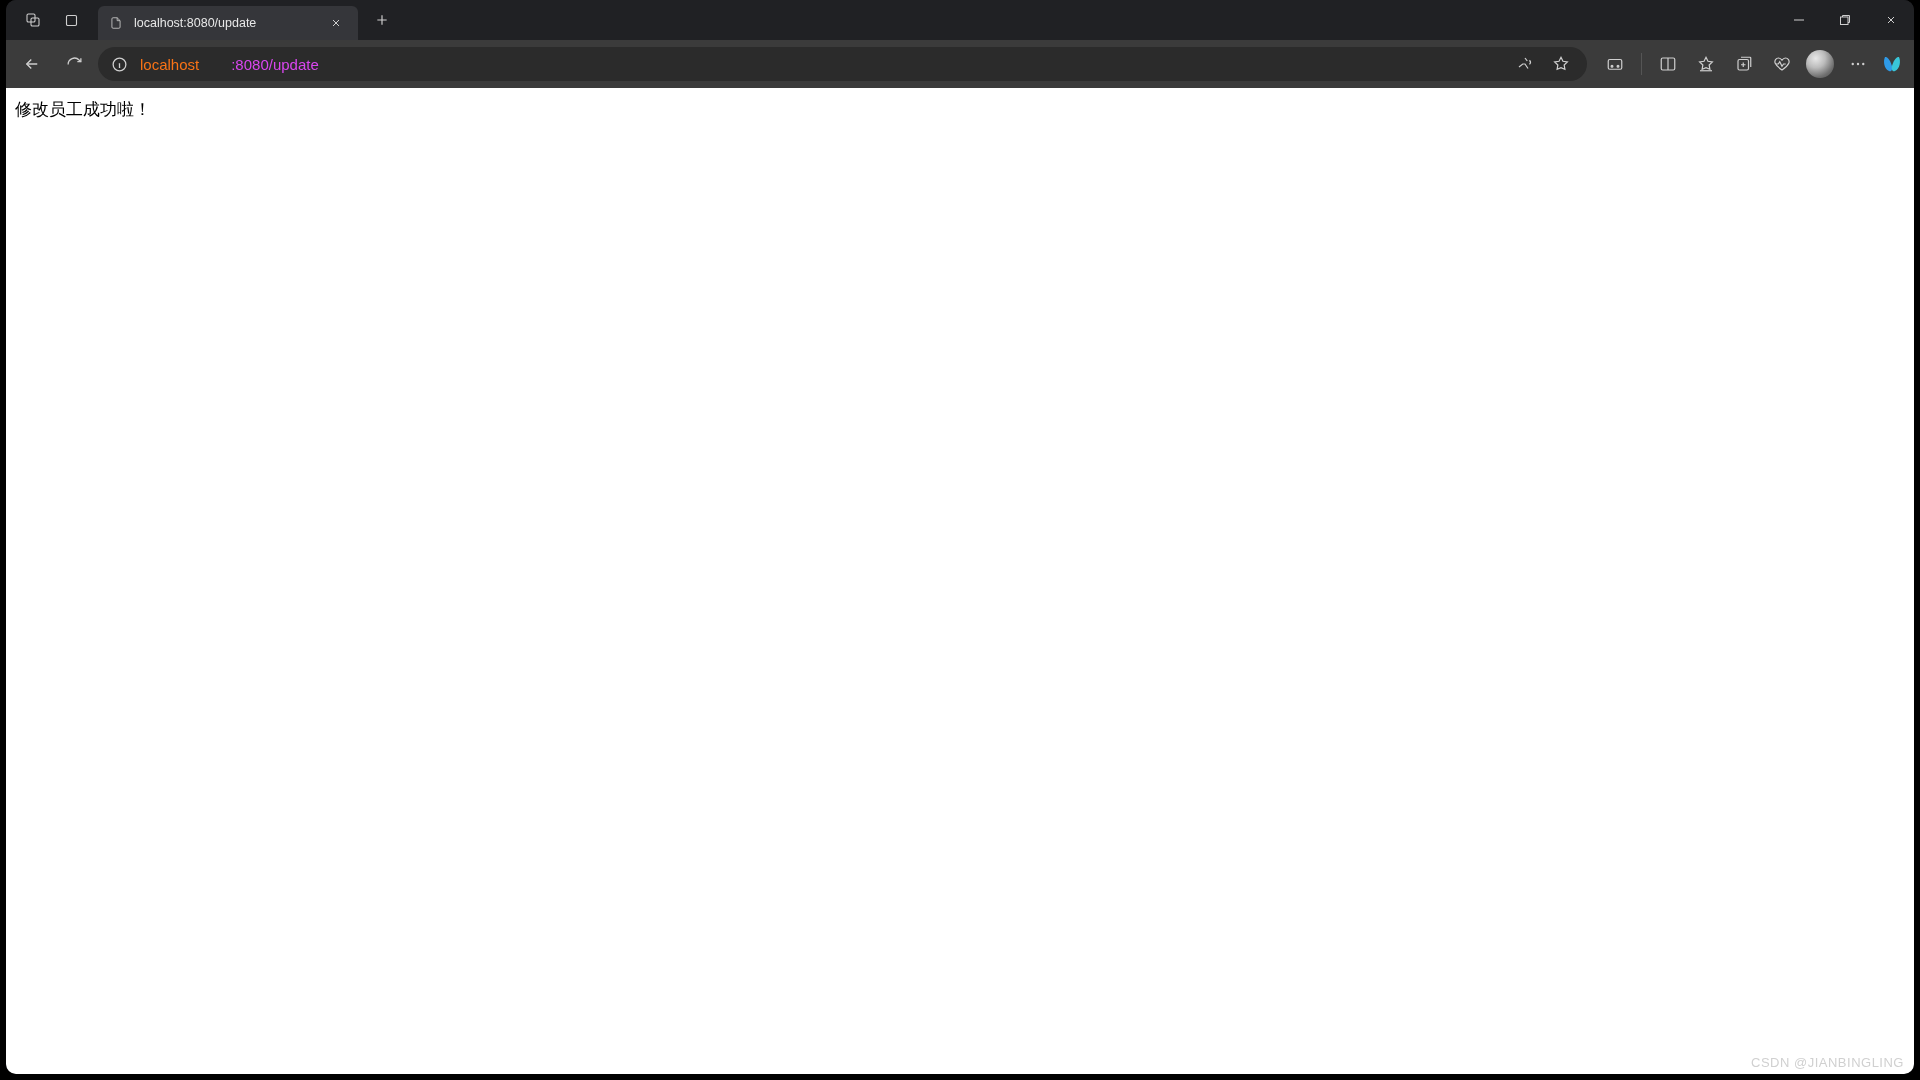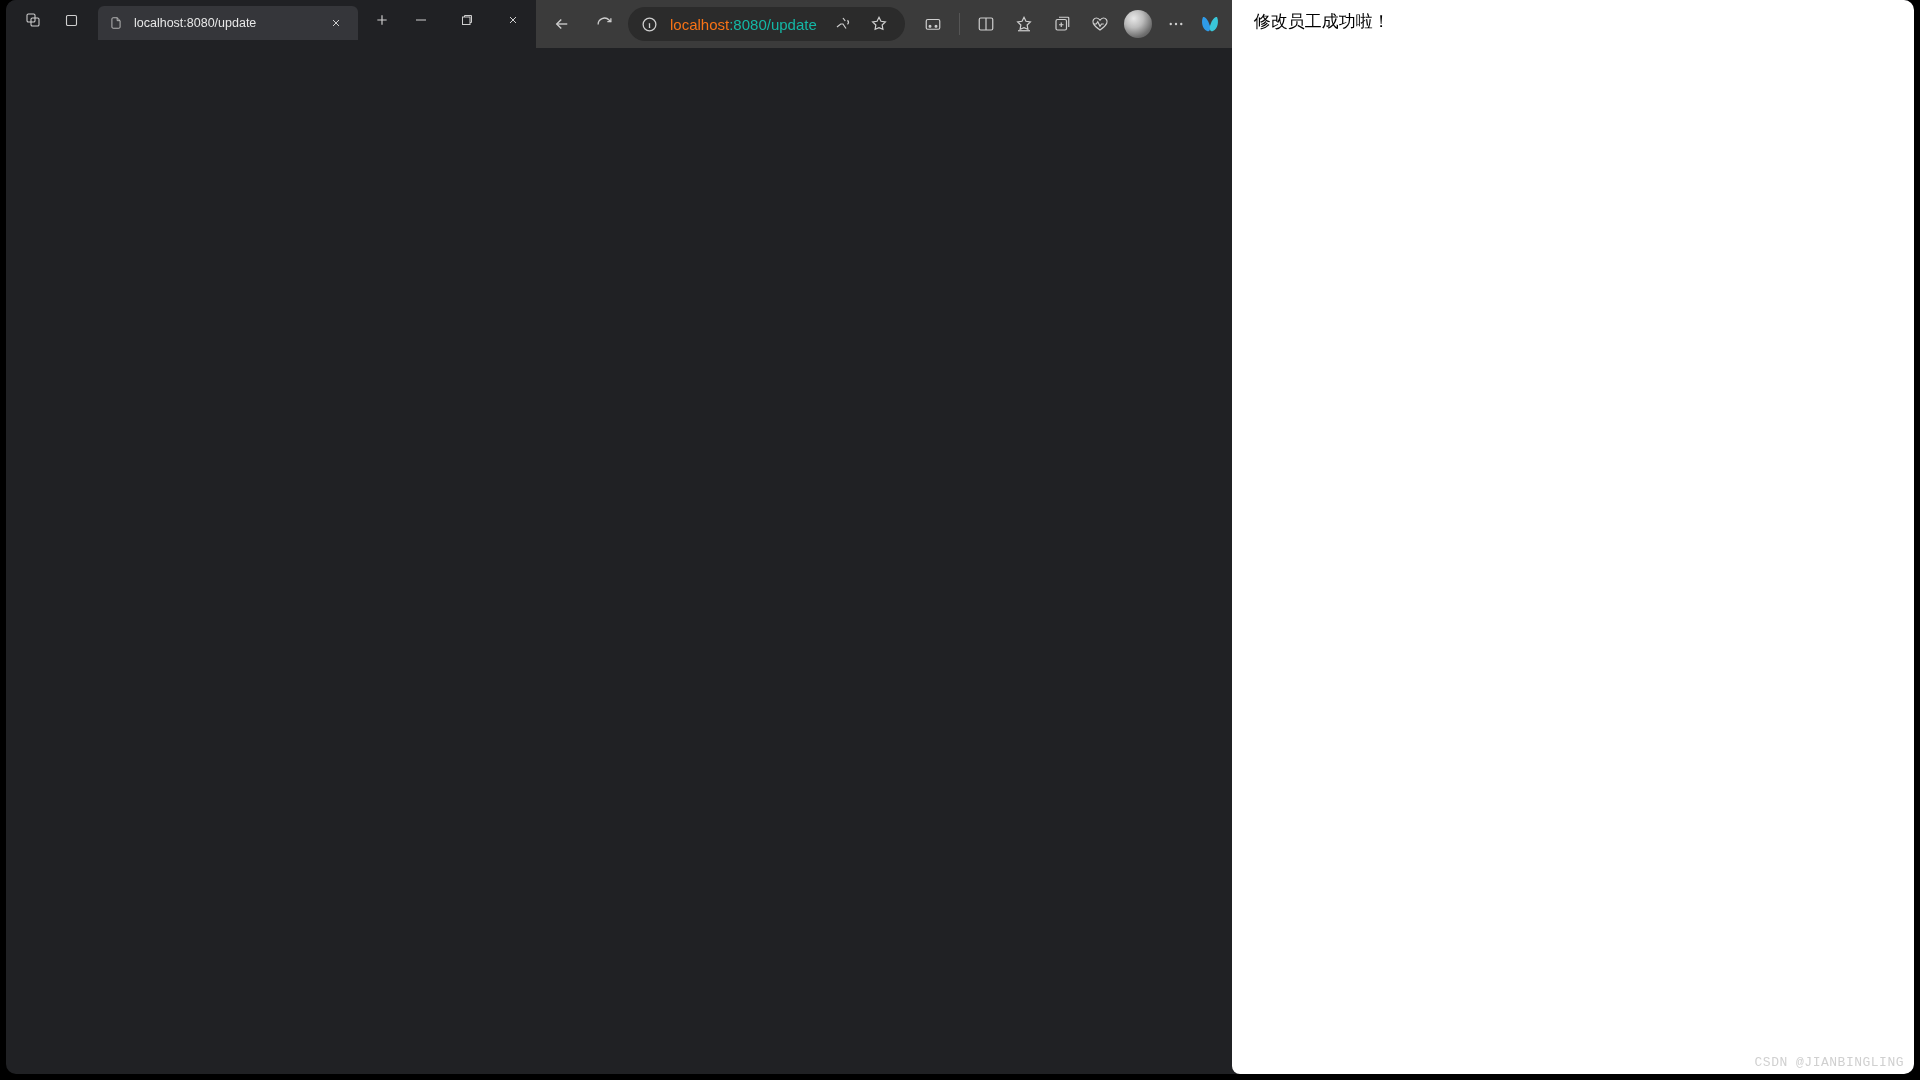--- a/index.html
+++ b/index.html
@@ -5,21 +5,21 @@
   * { margin: 0; padding: 0; box-sizing: border-box; font-family: "Segoe UI", Arial, sans-serif; }
   html, body { width: 1920px; height: 1080px; overflow: hidden; background: #000; }
 
   .window {
     position: absolute;
     left: 6px; top: 0; right: 6px; bottom: 6px;
     background: #202124;
     border-radius: 10px;
     overflow: hidden;
     display: flex;
-    flex-direction: row;
+    flex-direction: column;
   }
 
   
   .titlebar {
     height: 40px;
     background: #202124;
     display: flex;
     align-items: center;
     color: #cfcfcf;
   }
@@ -110,21 +110,21 @@
     color: #cfcfcf;
     font-size: 15px;
   }
   .addr-icon {
     width: 22px; height: 22px;
     display: flex; align-items: center; justify-content: center;
     color: #cfcfcf;
   }
   .addr-text { flex: 1; white-space: nowrap; }
   .addr-text .host { color: #f97316; }
-  .addr-text .rest { color: #14b8a6; }
+  .addr-text .rest { color: #d946ef; margin-left: 32px; }
   .addr-right {
     display: flex;
     align-items: center;
     gap: 4px;
   }
   .addr-rbtn {
     width: 32px; height: 32px;
     border-radius: 4px;
     display: flex; align-items: center; justify-content: center;
     color: #cfcfcf;
@@ -152,35 +152,35 @@
   .copilot {
     width: 28px; height: 28px;
     display: flex; align-items: center; justify-content: center;
   }
 
   
   .page {
     flex: 1;
     background: #ffffff;
     color: #000;
-    padding: 10px 22px;
+    padding: 10px 9px;
     font-size: 17px;
     font-family: SimSun, "Songti SC", "Times New Roman", serif;
     position: relative;
     border-radius: 0 0 8px 8px;
   }
 
   .watermark {
     position: absolute;
     right: 10px;
     bottom: 4px;
     font-size: 13px;
     color: #d0d0d0;
     letter-spacing: 0.5px;
-    font-family: Liberation Mono, monospace;
+    font-family: Liberation Sans, sans-serif;
   }
 
   svg { display: block; }
 </style>
 </head>
 <body>
 
 <div class="window">
 
   <div class="titlebar">

